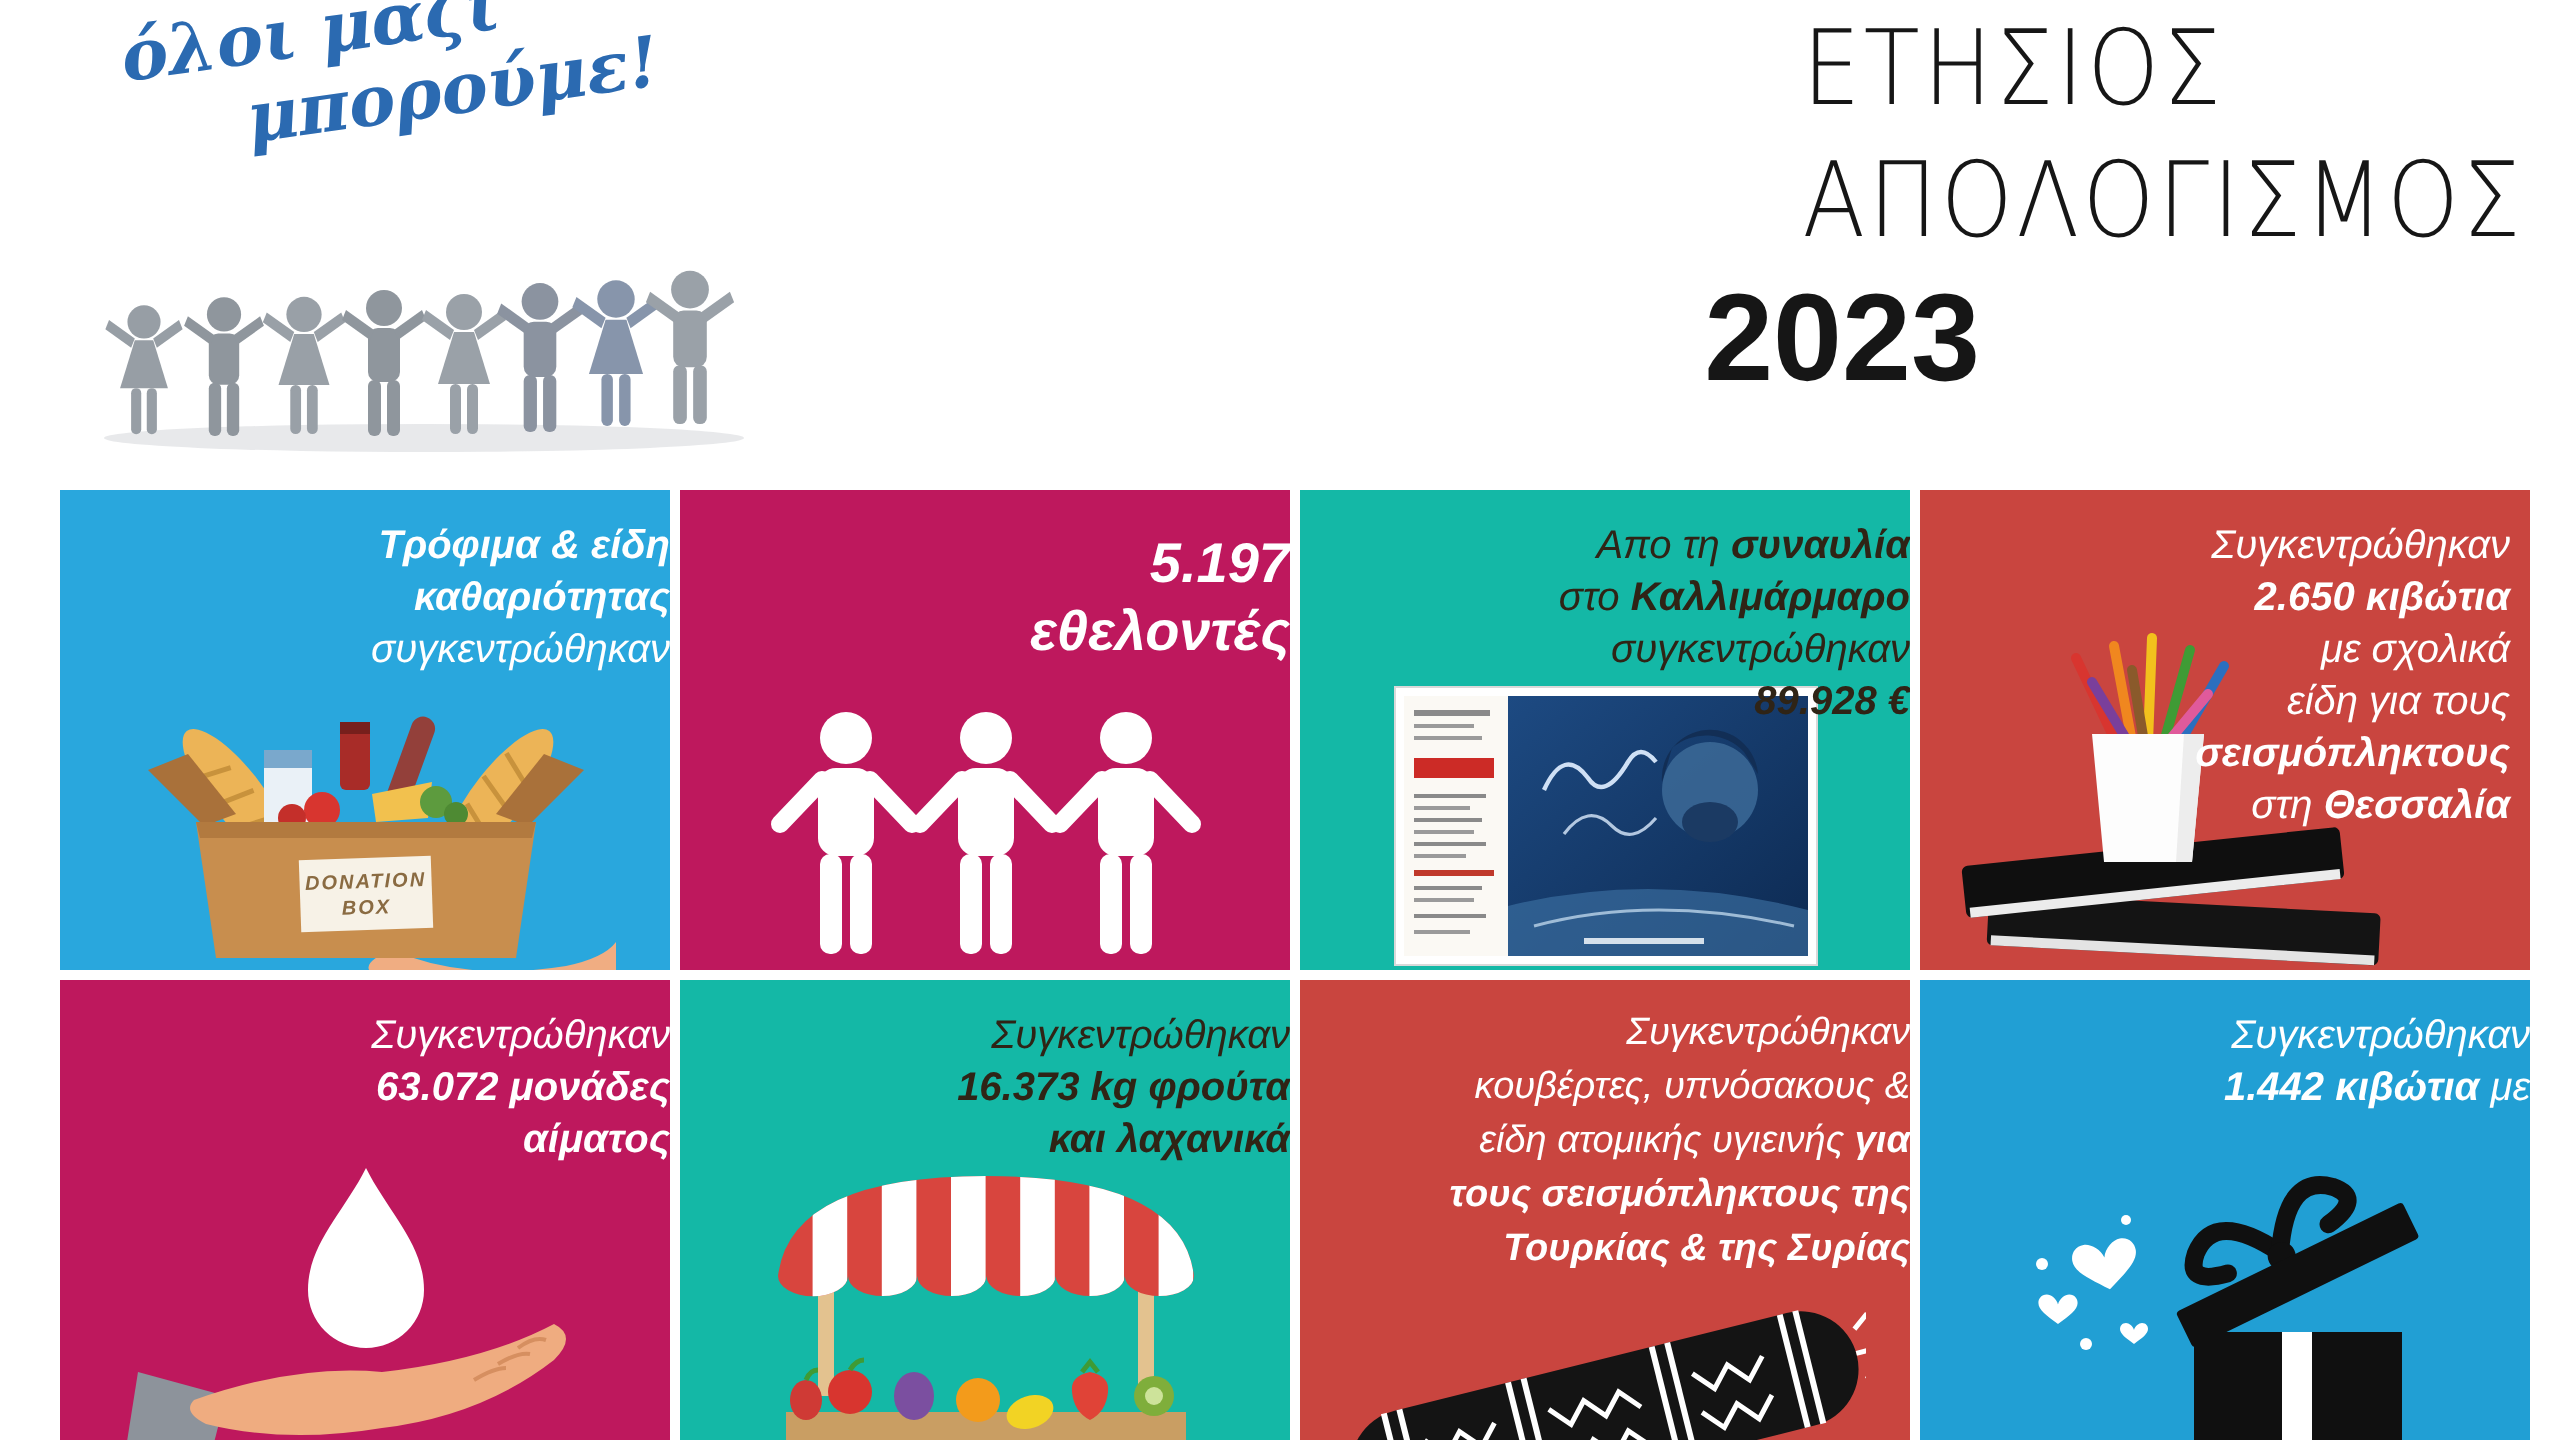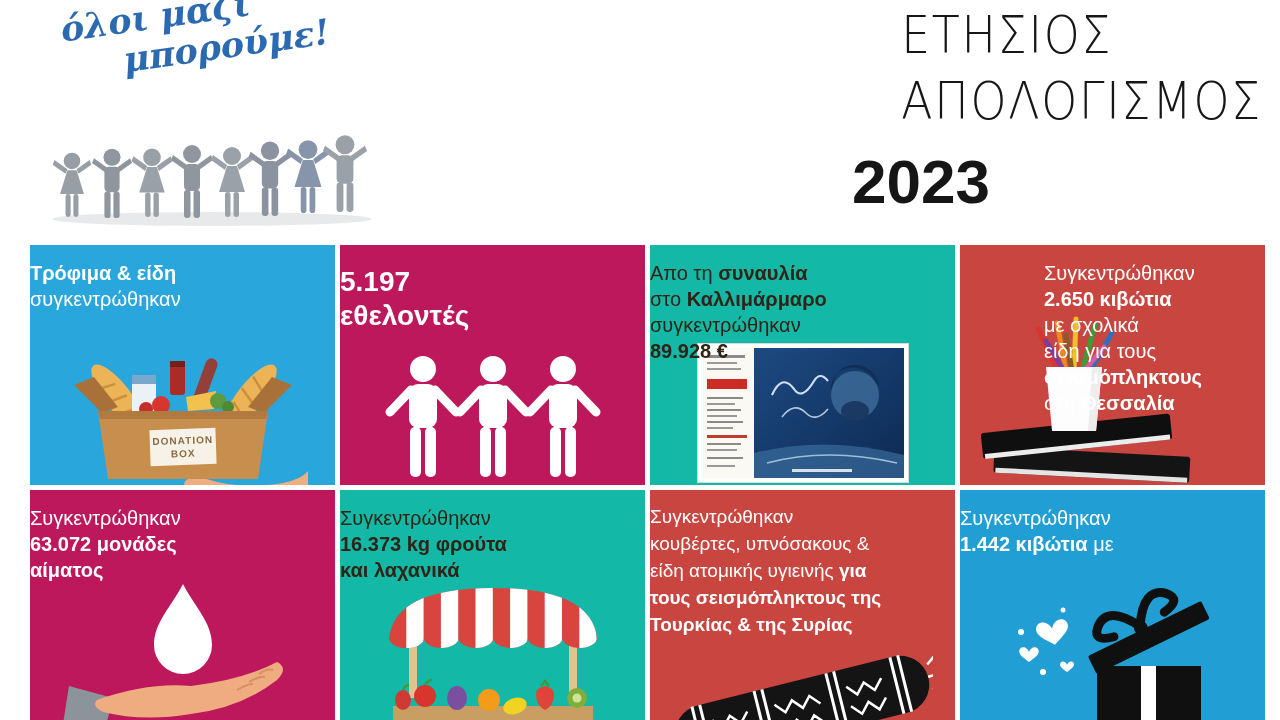--- a/index.html
+++ b/index.html
@@ -16,28 +16,28 @@
     font-style:italic;font-weight:bold;font-size:35px;line-height:1.12;
   }
   .logo-script .l2{margin-left:58px;}
   .logo-people{position:absolute;left:-18px;top:108px;}
   .title{position:absolute;right:18px;top:2px;text-align:left;color:#161616;}
   .title-line{
     font-size:52px;font-weight:200;letter-spacing:2px;line-height:66px;
     font-family:"DejaVu Sans","Liberation Sans",sans-serif;
     transform:scaleX(.88);transform-origin:100% 50%;white-space:nowrap;
   }
-  .title-year{font-size:62px;font-weight:700;line-height:64px;margin-top:16px;}
+  .title-year{font-size:62px;font-weight:700;line-height:64px;margin-top:4px;}
   
   .grid{
     position:absolute;left:30px;top:245px;width:1235px;
     display:grid;grid-template-columns:repeat(4,1fr);
     grid-template-rows:240px 300px;gap:5px;
   }
-  .tile{position:relative;overflow:hidden;text-align:left;box-sizing:border-box;color:#fff;}
+  .tile{position:relative;overflow:hidden;text-align:right;box-sizing:border-box;color:#fff;font-style:italic;}
   .bg-cyan{background:#29a7dd;}
   .bg-indigo{background:#be185d;}
   .bg-yellow{background:#14b8a6;color:#2f2416;}
   .bg-red{background:#c9453f;}
   .bg-blue{background:#219fd4;}
   .txt{position:relative;z-index:2;padding-top:15px;font-size:20px;line-height:26px;}
   .txt .b{font-weight:700;}
   .big{font-size:28px;line-height:34px;font-weight:700;padding-top:20px;}
   .tile4-txt{margin-left:84px;margin-right:10px;}
   .t7 .txt{font-size:19px;line-height:27px;padding-top:13px;}
@@ -95,20 +95,21 @@
   <div class="title-line">ΕΤΗΣΙΟΣ</div>
   <div class="title-line">ΑΠΟΛΟΓΙΣΜΟΣ</div>
   <div class="title-year">2023</div>
 </div>
 
 <div class="grid">
 
   <div class="tile bg-cyan">
     <div class="txt">
       <div class="b">Τρόφιμα &amp; είδη</div>
+      <div class="b">καθαριότητας</div>
       <div>συγκεντρώθηκαν</div>
     </div>
     <svg class="art artc art1" width="250" height="140" viewBox="0 0 250 140" xmlns="http://www.w3.org/2000/svg">
       <g transform="rotate(-38 60 48)">
           <ellipse cx="60" cy="48" rx="13" ry="40" fill="#ecb457"></ellipse>
           <path d="M50,30 l16,6 M48,46 l20,6 M50,62 l16,6" stroke="#c8923c" stroke-width="2.5" fill="none"></path>
         </g>
       <g transform="rotate(38 192 48)">
           <ellipse cx="192" cy="48" rx="13" ry="40" fill="#ecb457"></ellipse>
           <path d="M182,30 l16,6 M180,46 l20,6 M182,62 l16,6" stroke="#c8923c" stroke-width="2.5" fill="none"></path>

